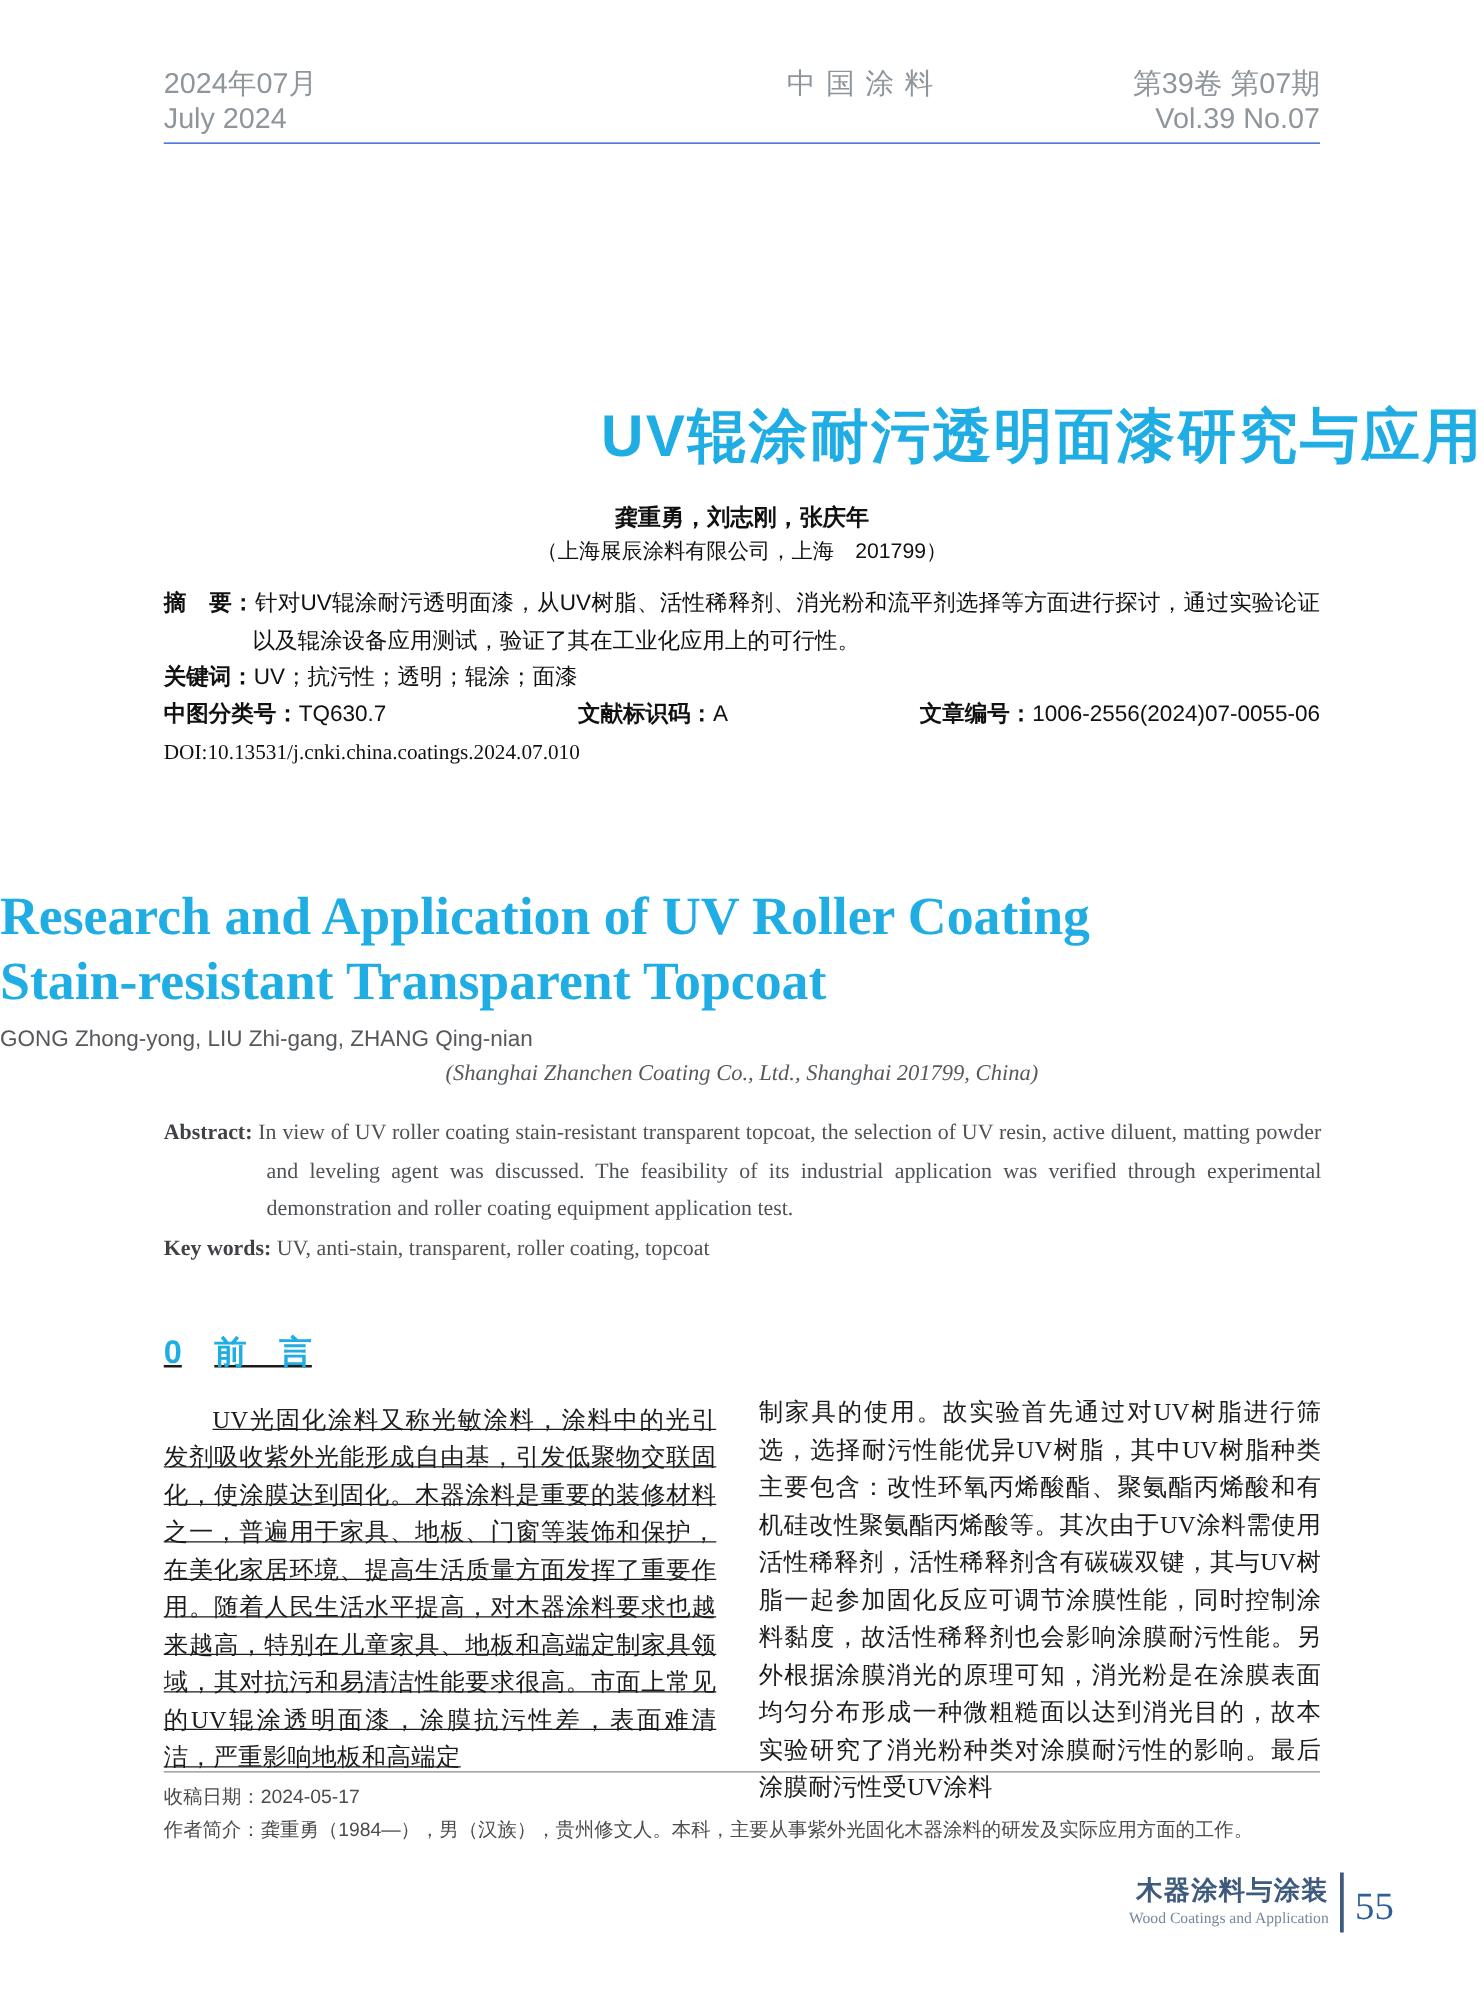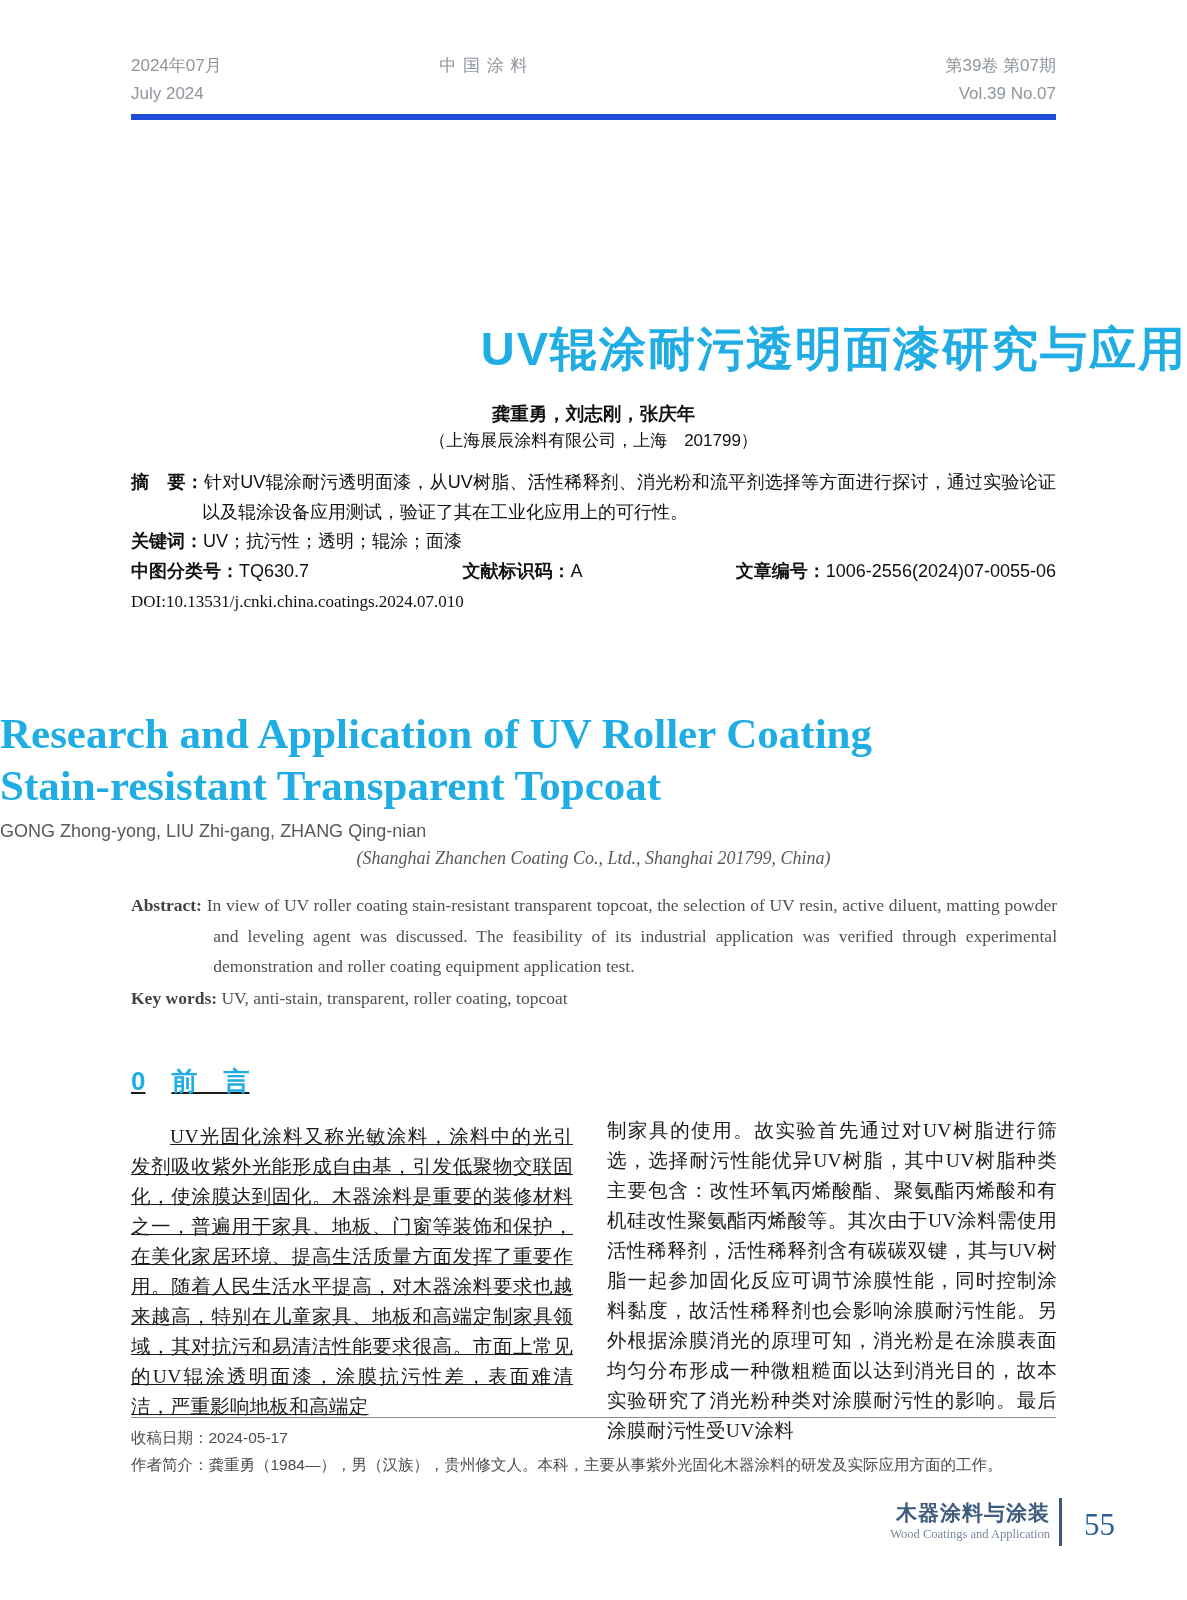--- a/index.html
+++ b/index.html
@@ -10,25 +10,25 @@
     margin:0 auto;
     background:#ffffff;
     font-family:"Liberation Sans", sans-serif;
     color:#1c1c1c;
     overflow:hidden;
   }
   
   .running-head {
     position:absolute; top:52px; left:131px; right:131px;
     display:grid; grid-template-columns:1fr 1fr 1fr;
-    font-size:17px; line-height:28px; color:#8e959b;
-    border-bottom:6px solid #1d4ed8; padding-bottom:6px;
+    font-size:23px; line-height:28px; color:#8e959b;
+    border-bottom:1px solid #1d4ed8; padding-bottom:6px;
   }
   .running-head .col-l { text-align:left; }
-  .running-head .col-c { text-align:left; letter-spacing:1px; }
+  .running-head .col-c { text-align:right; letter-spacing:1px; }
   .running-head .col-r { text-align:right; }
 
   
   .cn-title {
     position:absolute; top:318px; left:0; width:100%;
     text-align:right; font-size:47px; font-weight:bold;
     letter-spacing:2px; color:#1fade4;
   }
   .cn-authors {
     position:absolute; top:401px; left:0; width:100%;
@@ -104,21 +104,21 @@
   .footer-badge {
     position:absolute; top:1498px; right:72px;
     display:flex; align-items:center;
   }
   .badge-names { text-align:right; padding-right:9px; }
   .badge-cn { font-size:21px; font-weight:bold; color:#3e5a7c; line-height:24px; letter-spacing:1px; }
   .badge-en { font-family:"Liberation Serif", serif; font-size:12.5px; color:#77879b; line-height:18px; }
   .badge-bar { width:3px; height:48px; background:#3e5a7c; }
   .badge-num {
     font-family:"Liberation Serif", serif; font-size:31px; color:#2e5f97;
-    padding-left:22px; padding-top:6px;
+    padding-left:9px; padding-top:6px;
   }
 </style>
 </head>
 <body>
 
 <div class="page">
 
   <div class="running-head">
     <div class="col-l">
       <div>2024年07月</div>

